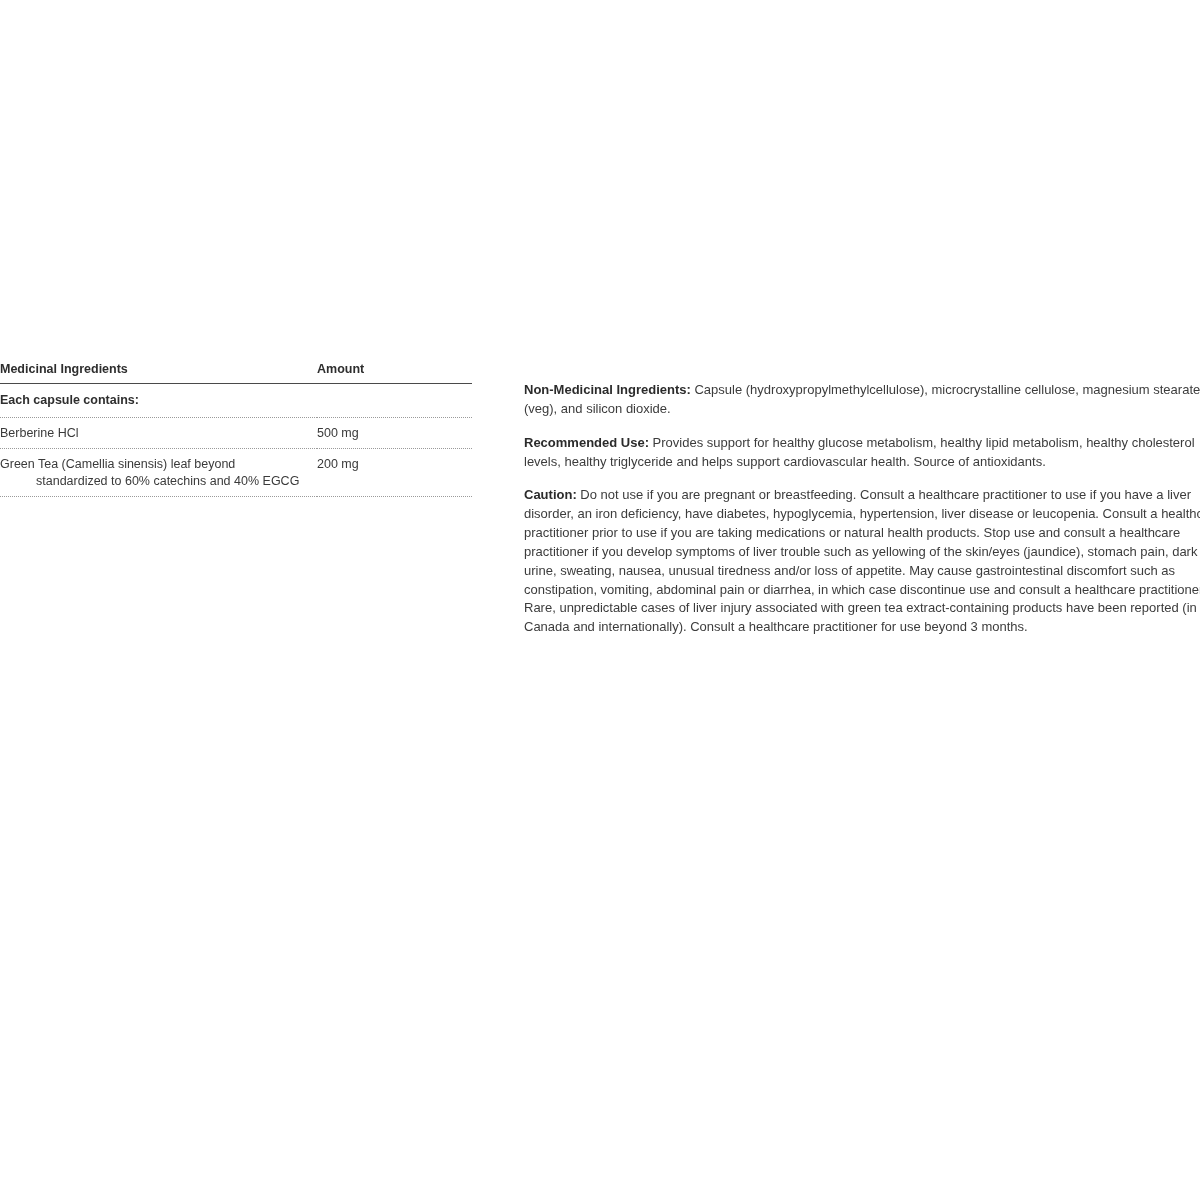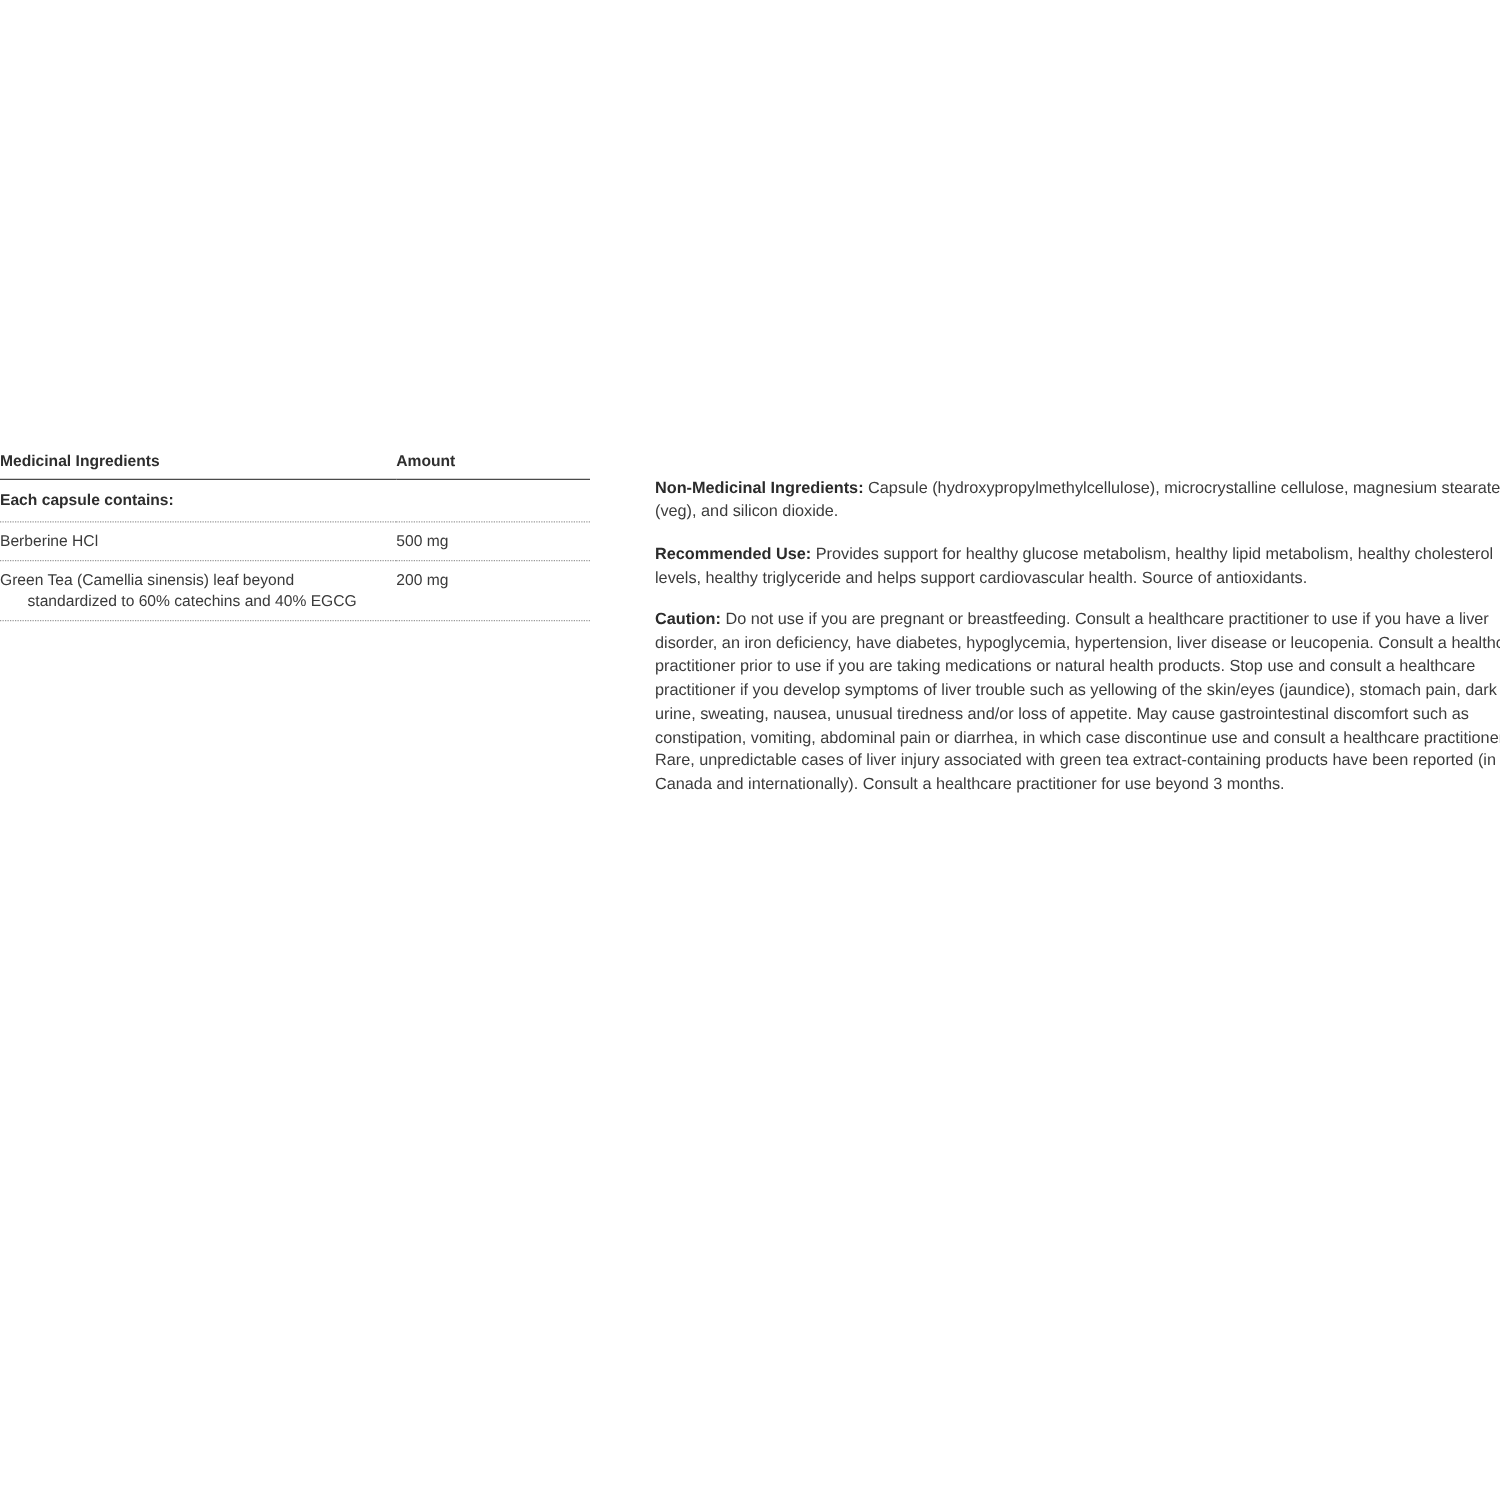--- a/index.html
+++ b/index.html
@@ -63,21 +63,21 @@
   }
   table.facts tr:last-child td {
     border-bottom: 1px dotted #9a9a9a;
   }
   td.amount-cell {
     width: 155px;
     color: #3a3a3a;
   }
   .sub-line {
     display: block;
-    padding-left: 22px;
+    padding-left: 36px;
   }
 
   
   .info-panel {
     position: absolute;
     left: 524px;
     top: 368px;
     width: 700px;
     font-size: 13px;
     line-height: 1.45;

